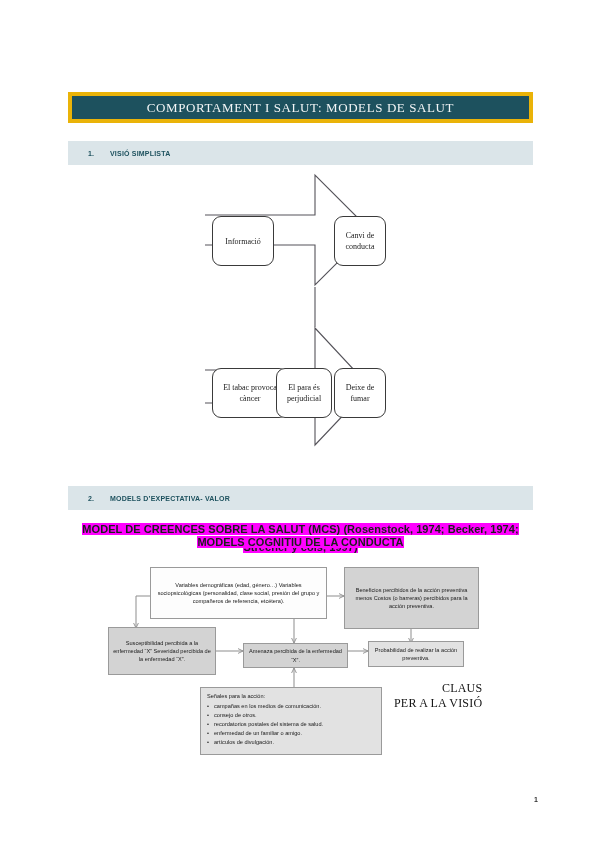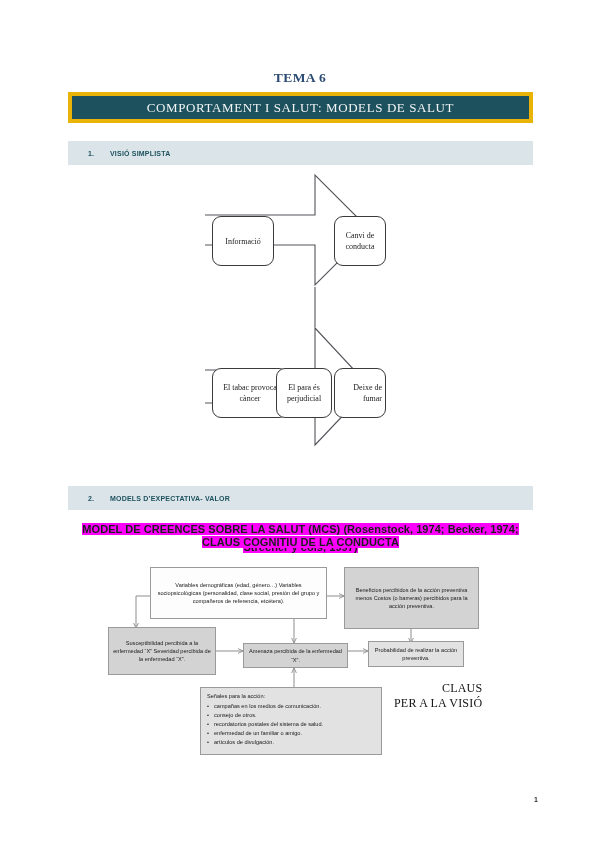--- a/index.html
+++ b/index.html
@@ -203,21 +203,20 @@
     font-size: 7px;
     font-weight: bold;
     color: #303030;
   }
 </style>
 </head>
 <body>
 
 <div class="page">
 
-  <div class="tema-title">TEMA 6</div>
 
   <div class="banner">
     <span class="banner-text">COMPORTAMENT I SALUT: MODELS DE SALUT</span>
   </div>
 
   <div class="section-bar" style="top:141px;">
     <span class="section-num">1.</span>
     <span class="section-label">VISIÓ SIMPLISTA</span>
   </div>
 
@@ -237,35 +236,35 @@
     <div class="rbox" style="left:334px; top:51px; width:52px; height:50px;align-items:center;">
       <span>Canvi de conducta</span>
     </div>
 
     <div class="rbox" style="left:212px; top:203px; width:76px; height:50px;">
       <span>El tabac provoca càncer</span>
     </div>
     <div class="rbox" style="left:276px; top:203px; width:56px; height:50px;">
       <span>El para és perjudicial</span>
     </div>
-    <div class="rbox" style="left:334px; top:203px; width:52px; height:50px;text-align:right;">
+    <div class="rbox" style="left:334px; top:203px; width:52px; height:50px;">
       <span>Deixe de fumar</span>
     </div>
   </div>
 
   <div class="section-bar" style="top:486px;">
     <span class="section-num">2.</span>
     <span class="section-label">MODELS D’EXPECTATIVA- VALOR</span>
   </div>
 
   <div class="hl-wrap" style="top:519px;">
     <span class="hl">MODEL DE CREENCES SOBRE LA SALUT (MCS) (Rosenstock, 1974; Becker, 1974; Strecher y cols, 1997)</span>
   </div>
   <div class="hl-wrap" style="top:532px;">
-    <span class="hl">CLAUS COGNITIU DE LA CONDUCTA</span>
+    <span class="hl">MODELS COGNITIU DE LA CONDUCTA</span>
   </div>
 
   <div class="diagram2">
     <svg class="d2-svg" width="600" height="215">
       <defs>
         <marker id="ah" markerWidth="6" markerHeight="6" refX="5" refY="3" orient="auto">
           <path d="M0,0.6 L5,3 L0,5.4" fill="none" stroke="#8d8d8d" stroke-width="0.9"></path>
         </marker>
       </defs>
       <g stroke="#8d8d8d" stroke-width="1" fill="none">

